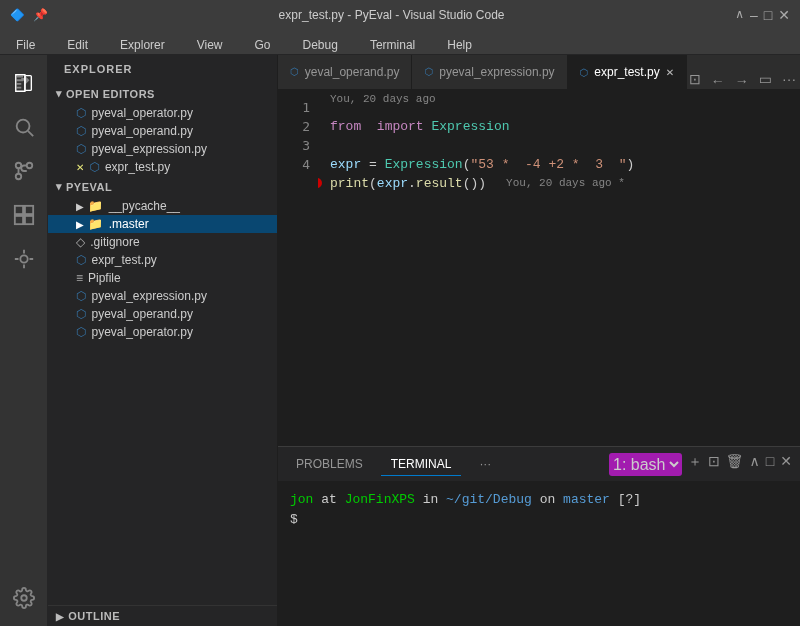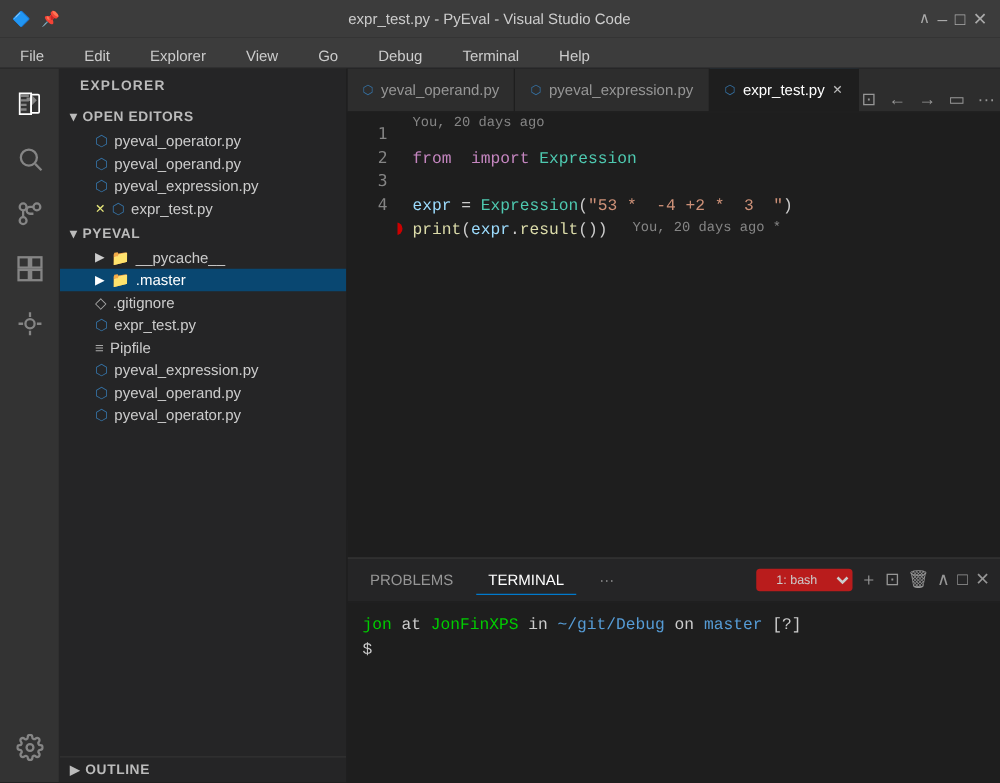--- a/index.html
+++ b/index.html
@@ -66,21 +66,21 @@
     .kw-func { color: #dcdcaa; }
     .blame-inline { color: #858585; font-size: 11px; margin-left: 20px; }
 
     
     #terminal-area { height: 180px; background: #1e1e1e; border-top: 1px solid #3c3c3c; display: flex; flex-direction: column; margin-top: 30px; }
     #terminal-tabs { height: 35px; background: #252526; display: flex; align-items: center; padding: 0 8px; gap: 8px; border-bottom: 1px solid #1e1e1e; }
     .term-tab { padding: 4px 10px; cursor: pointer; font-size: 12px; color: #969696; }
     .term-tab.active { color: #ffffff; border-bottom: 1px solid #007acc; }
     .term-actions { display: flex; gap: 6px; margin-left: auto; }
     .term-action-btn { color: #969696; cursor: pointer; font-size: 14px; }
-    .term-select { background: #b91c1c; color: #cccccc; border: none; font-size: 10px; padding: 2px 12px; border-radius: 3px; cursor: pointer; }
+    .term-select { background: #a21caf; color: #cccccc; border: none; font-size: 16px; padding: 2px 0; border-radius: 3px; cursor: pointer; }
     #terminal-content { flex: 1; padding: 8px 12px; font-family: 'Consolas', 'Courier New', monospace; font-size: 13px; line-height: 20px; }
     .term-line { display: flex; align-items: center; gap: 0; text-align: center; }
     .term-user { color: #00cc00; }
     .term-host { color: #00cc00; }
     .term-in { color: #cccccc; }
     .term-path { color: #569cd6; }
     .term-on { color: #cccccc; }
     .term-branch { color: #569cd6; }
     .term-question { color: #cccccc; }
     .term-prompt { color: #cccccc; }

